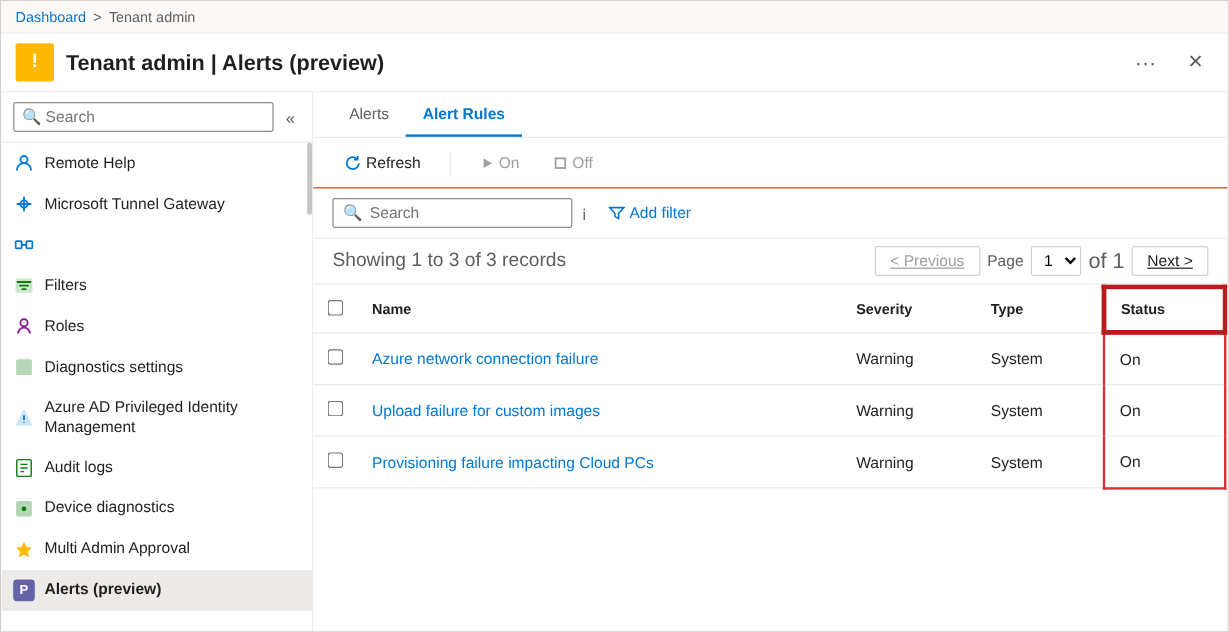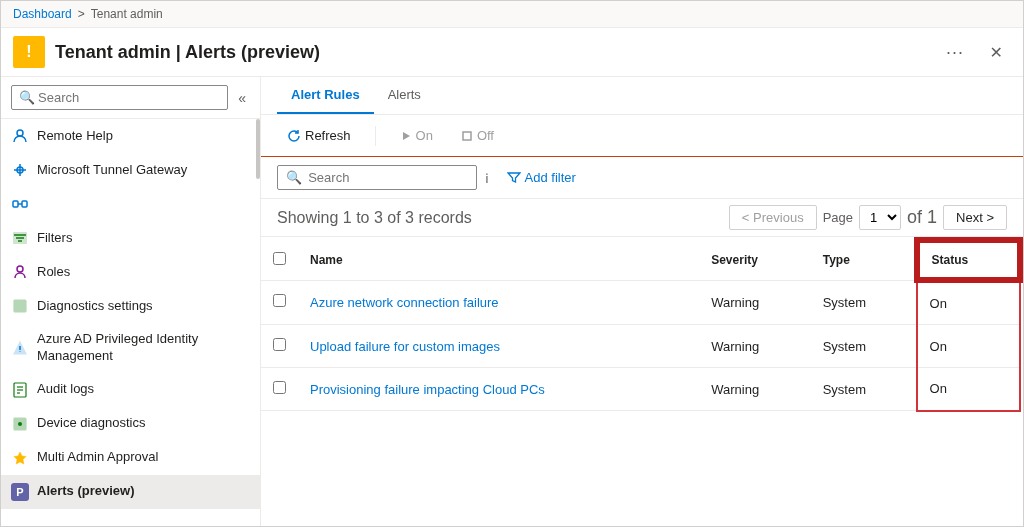--- a/index.html
+++ b/index.html
@@ -59,40 +59,40 @@
     .search-bar-input-wrap { display: flex; align-items: center; border: 1px solid #8a8886; border-radius: 2px; padding: 4px 8px; gap: 6px; background: #fff; }
     .search-bar-input-wrap input { border: none; outline: none; font-size: 13px; color: #201f1e; width: 160px; }
     .search-bar-input-wrap .search-icon { color: #605e5c; font-size: 13px; }
     .info-icon { color: #605e5c; cursor: pointer; }
     .add-filter-btn { display: flex; align-items: center; gap: 4px; padding: 5px 10px; font-size: 13px; cursor: pointer; background: none; border: none; color: #0078d4; border-radius: 2px; }
 
     
     .table-controls { display: flex; align-items: center; padding: 6px 16px; gap: 8px; border-bottom: 1px solid #edebe9; }
     .records-count { font-size: 16px; color: #605e5c; flex: 1; }
     .pagination { display: flex; align-items: center; gap: 6px; }
-    .pag-btn { padding: 4px 12px; font-size: 13px; border: 1px solid #d2d0ce; background: #fff; cursor: pointer; border-radius: 2px; color: #201f1e; }
+    .pag-btn { padding: 4px 12px; font-size: 13px; border: 1px solid #d2d0ce; background: #fff; cursor: pointer; border-radius: 2px; color: #201f1e; text-decoration: underline; }
     .pag-btn:disabled { color: #a19f9d; cursor: default; }
     .page-label { font-size: 13px; color: #605e5c; }
     .page-select { border: 1px solid #d2d0ce; border-radius: 2px; padding: 3px 6px; font-size: 13px; background: #fff; cursor: pointer; }
     .of-label { font-size: 18px; color: #605e5c; }
 
     
     .table-wrap { flex: 1; overflow-y: auto; }
     table { width: 100%; border-collapse: collapse; }
     thead tr { border-bottom: 1px solid #edebe9; }
     thead th { padding: 10px 12px; font-size: 12px; font-weight: 600; color: #201f1e; text-align: left; background: #fff; }
     tbody tr { border-bottom: 1px solid #edebe9; }
     tbody td { padding: 13px 12px; font-size: 13px; color: #201f1e; vertical-align: middle; }
     td.link-cell a { color: #0078d4; text-decoration: none; }
 
     .checkbox-cell { width: 30px; }
     .checkbox-cell input[type="checkbox"] { cursor: pointer; }
 
     
-    .status-col-header { border: 6px solid #b91c1c; background: #fff; }
+    .status-col-header { border: 4px solid #b91c1c; background: #fff; }
     .status-col-cell { border-left: 2px solid #d13438; border-right: 2px solid #d13438; }
     .status-col-cell-last { border-left: 2px solid #d13438; border-right: 2px solid #d13438; border-bottom: 2px solid #d13438; }
   </style>
 </head>
 <body>
 
 <div class="app-container">
 
   <div class="breadcrumb">
     <a href="#">Dashboard</a>
@@ -224,22 +224,22 @@
           <div class="sidebar-item-icon" style="background:#6264a7;color:#fff;border-radius:3px;font-size:11px;font-weight:700;width:18px;height:18px;display:flex;align-items:center;justify-content:center;">P</div>
           <span class="sidebar-item-label">Alerts (preview)</span>
         </div>
 
       </div>
     </div>
 
     <div class="content-area">
 
       <div class="tabs">
+        <div class="tab">Alerts</div>
         <div class="tab active">Alert Rules</div>
-        <div class="tab">Alerts</div>
       </div>
 
       <div class="toolbar">
         <button class="toolbar-btn">
           <svg width="14" height="14" viewBox="0 0 14 14" fill="none">
             <path d="M12 7A5 5 0 1 1 7 2a5 5 0 0 1 4 2" stroke="#0078d4" stroke-width="1.5" fill="none"></path>
             <polyline points="11,1 11,4 8,4" fill="none" stroke="#0078d4" stroke-width="1.5"></polyline>
           </svg>
           <span>Refresh</span>
         </button>

